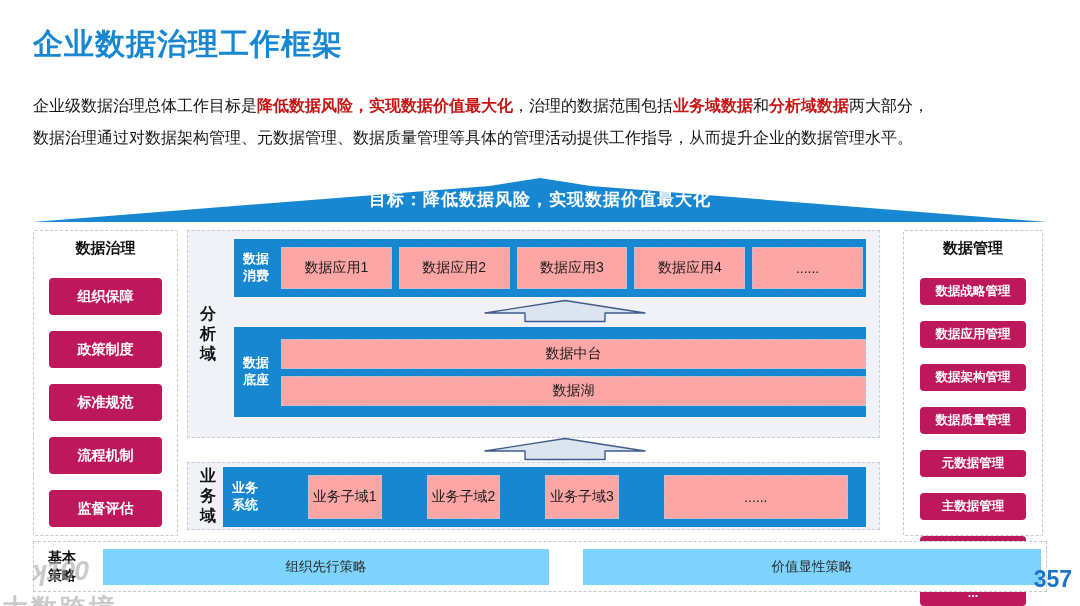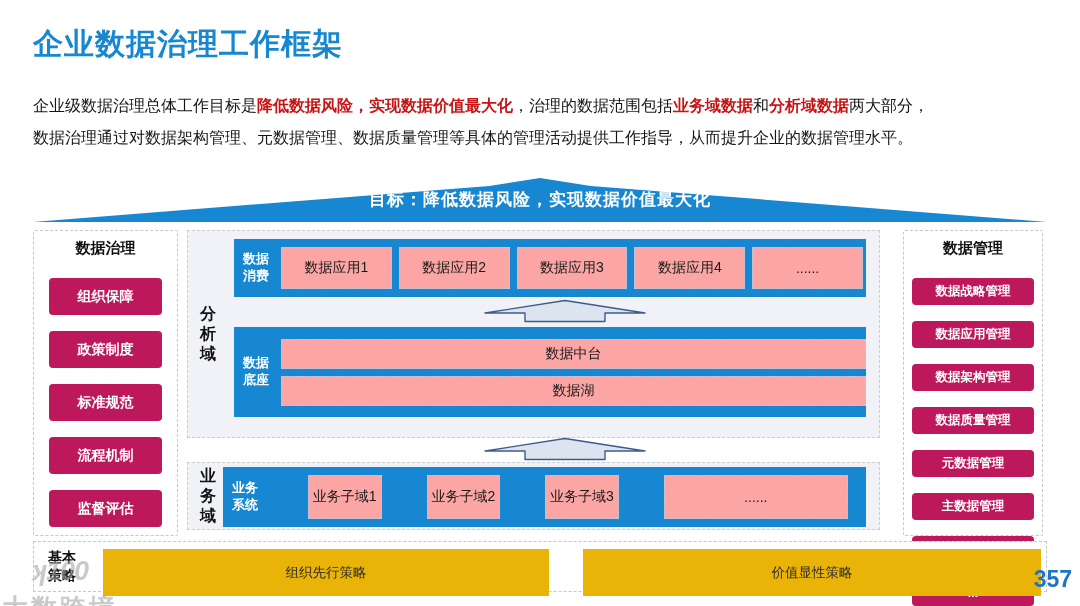--- a/index.html
+++ b/index.html
@@ -43,21 +43,21 @@
   .panel-title {
     text-align: center; font-size: 15px; font-weight: 800; color: #111;
     height: 26px; line-height: 24px;
   }
   .pill {
     background: #be185d; border-radius: 4px; color: #fff; font-weight: 700;
     display: flex; align-items: center; justify-content: center;
     margin: 16px auto;
   }
   .panel-left  .pill { width: 113px; height: 37px; margin-bottom: 8px; font-size: 14px; }
-  .panel-right .pill { width: 122px; height: 27px; margin-bottom: 7px; font-size: 12.5px; }
+  .panel-right .pill { width: 106px; height: 27px; margin-bottom: 7px; font-size: 12.5px; }
 
   
   .domain {
     position: absolute; left: 187px; width: 693px;
     background: #f0f2f8; border: 1px dashed #c9cdd6;
   }
   .domain-analysis { top: 230px; height: 208px; }
   .domain-business { top: 462px; height: 68px; }
   .v-label {
     position: absolute; left: 9px; top: 0; bottom: 0; width: 22px;
@@ -100,21 +100,21 @@
     position: absolute; left: 33px; top: 541px; width: 1014px; height: 51px;
     border: 1px dashed #c3c7cf; background: #ffffff;
   }
   .strategy-label {
     position: absolute; left: 11px; top: 0; bottom: 0; width: 34px;
     display: flex; align-items: center; justify-content: center;
     font-size: 14px; font-weight: 800; color: #111;
     line-height: 1.25; word-break: break-all; text-align: center;
   }
   .strategy-bar {
-    position: absolute; top: 7px; height: 47px; background: #eab308;
+    position: absolute; top: 7px; height: 36px; background: #7dd3fc;
     display: flex; align-items: center; justify-content: center;
     font-size: 13.5px; color: #2c2c2c; font-weight: 500;
   }
   .strategy-bar-1 { left: 69px;  width: 446px; }
   .strategy-bar-2 { left: 549px; width: 458px; }
 
   
   .page-number {
     position: absolute; right: 8px; top: 566px;
     font-size: 23px; font-weight: 800; color: #1a74c8;

